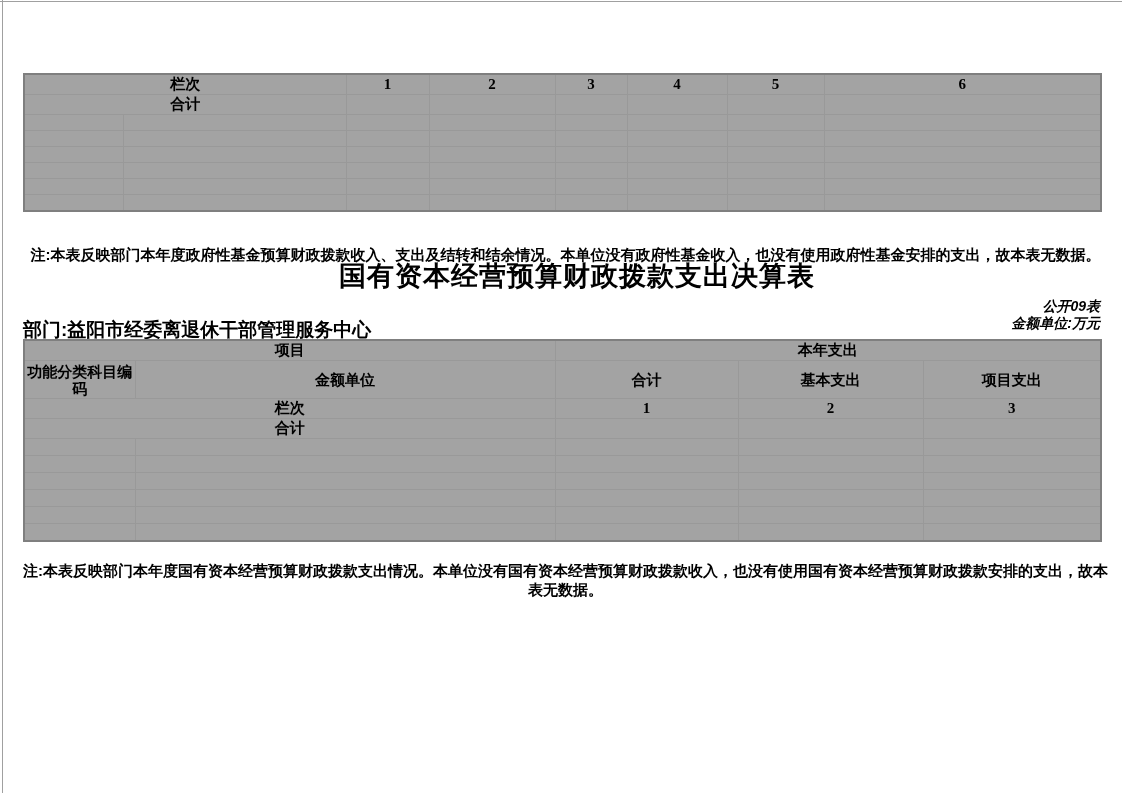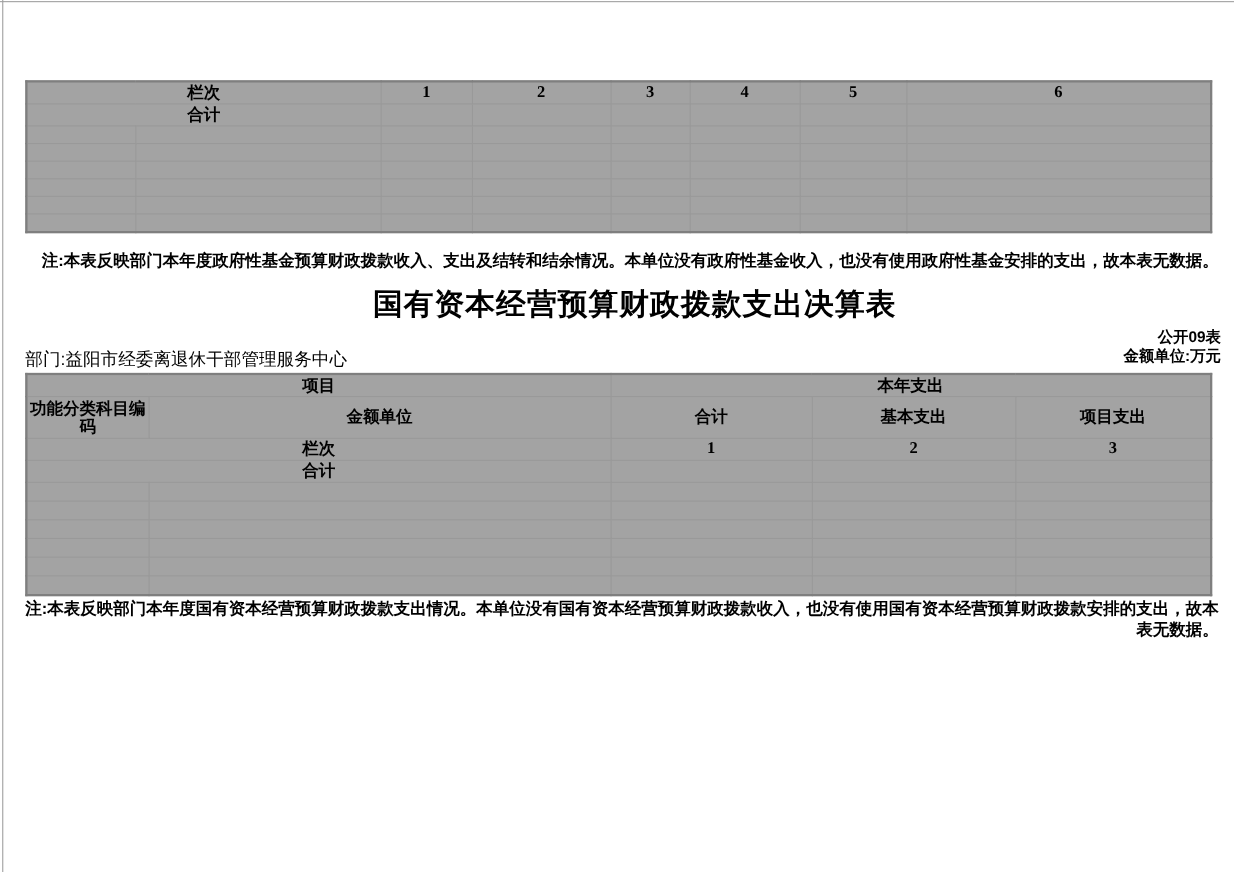--- a/index.html
+++ b/index.html
@@ -56,49 +56,51 @@
   #table1 tr.hdr td { height: 20px; }
   #table1 tr.data td { height: 16px; }
 
   .note {
     position: absolute;
     left: 23px;
     width: 1085px;
     font-size: 15px;
     font-weight: bold;
     line-height: 19px;
-    text-align: right;
+    text-align: center;
+    margin-top: 17px;
   }
   #note1 { top: 228px; }
   #note2 { top: 544px; }
 
   .report-title {
     position: absolute;
     left: 16px; top: 258px;
     width: 1122px;
     text-align: center;
     font-size: 27px;
     font-weight: bold;
     letter-spacing: 1px;
   }
   .meta-right {
     position: absolute;
-    right: 12px;
+    right: 22px;
     text-align: right;
     font-size: 14px;
     font-weight: bold;
     line-height: 16px;
+    font-style: italic;
   }
   #table-code { top: 298px; }
   #unit-label { top: 315px; }
   .dept-line {
     position: absolute;
     left: 23px; top: 317px;
-    font-size: 16px;
-    font-weight: normal;
+    font-size: 19px;
+    font-weight: bold;
   }
 
   #table2 { top: 339px; }
   #table2 tr.r-item td { height: 18px; margin-top: 36px; }
   #table2 tr.r-head td { height: 38px; white-space: normal; line-height: 17px; margin-left: 12px; }
   #table2 tr.r-lanci td { height: 18px; }
   #table2 tr.r-total td { height: 20px; }
   #table2 tr.data td { height: 17px; }
 </style>
 </head>

